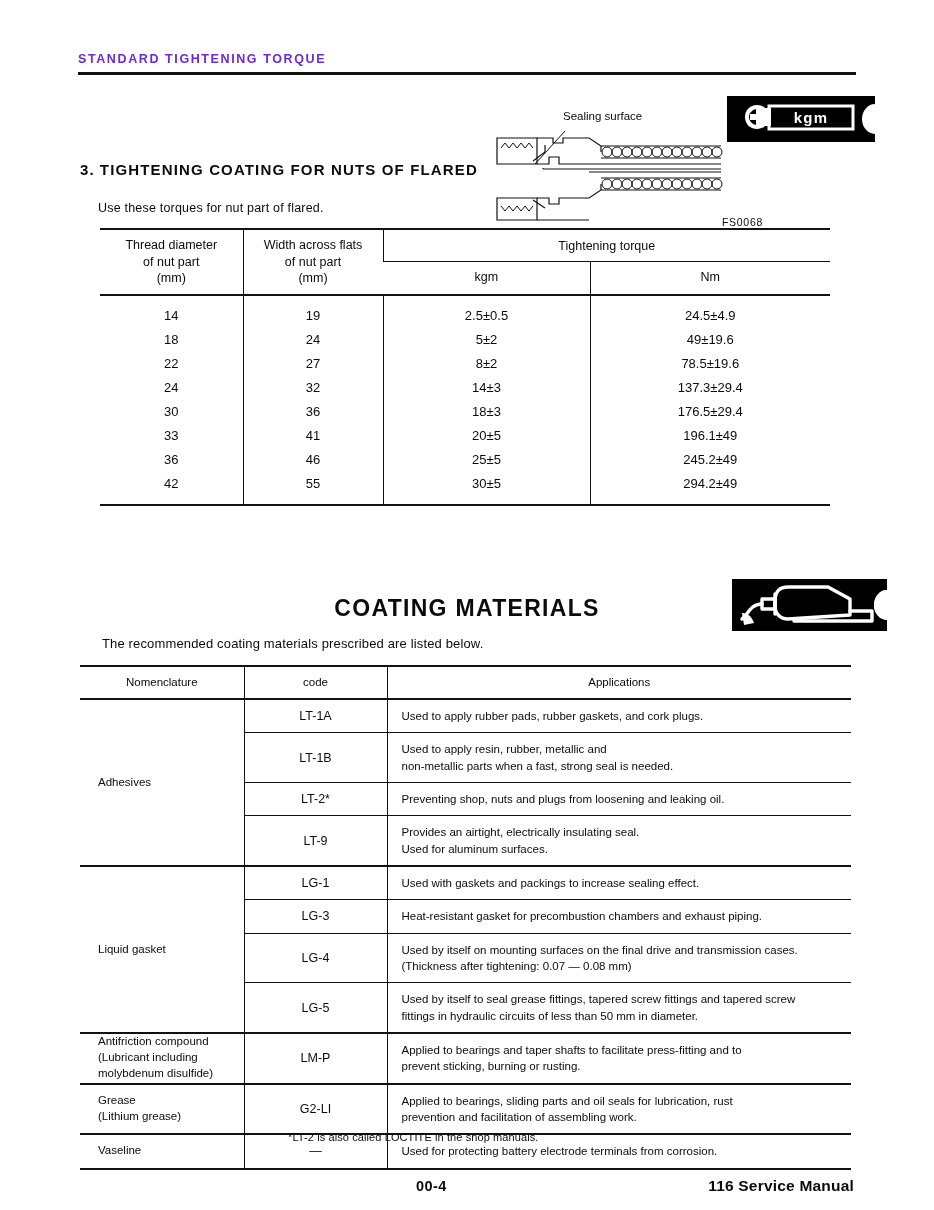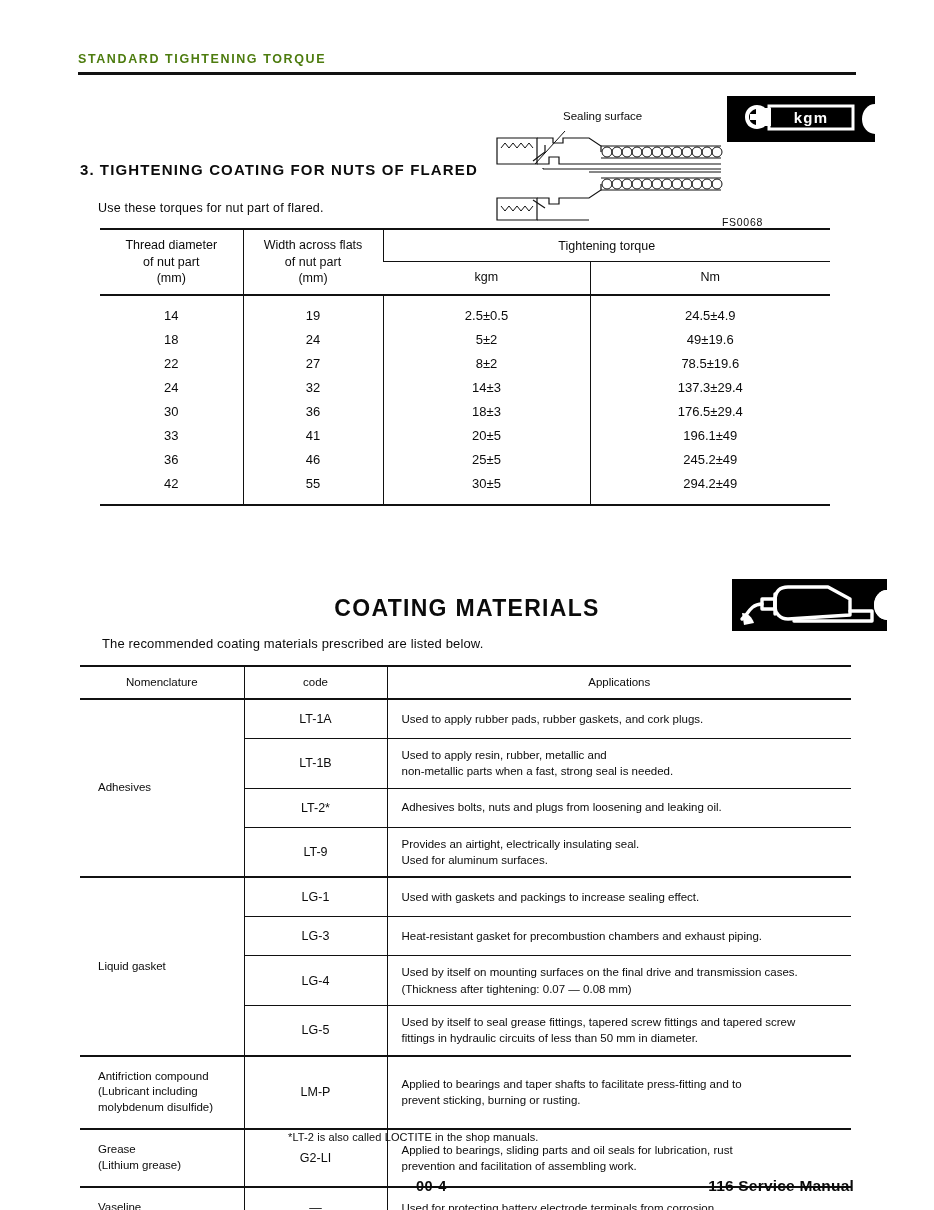--- a/index.html
+++ b/index.html
@@ -20,21 +20,21 @@
   #page-header {
     position: absolute;
     left: 78px;
     top: 52px;
     width: 778px;
   }
   #page-header .hdr-text {
     font-size: 12.5px;
     font-weight: bold;
     letter-spacing: 1.6px;
-    color: #4d7c0f;
+    color: #6d28d9;
   }
   #page-header .hdr-rule {
     margin-top: 6px;
     height: 3px;
     background: #111;
   }
 
   
   #section-three-title {
     position: absolute;
@@ -153,21 +153,21 @@
     position: absolute;
     left: 80px; top: 665px;
     width: 771px;
   }
   table.cm {
     border-collapse: collapse;
     width: 100%;
     table-layout: fixed;
   }
   table.cm td {
-    padding: 12px;
+    padding: 0;
     font-weight: normal;
     vertical-align: middle;
   }
   .cm .col-nom  { width: 164px; }
   .cm .col-code { width: 143px; }
   .cm .col-app  { width: 464px; }
 
   .cm .hrow td {
     text-align: center;
     font-size: 11.5px;
@@ -450,21 +450,21 @@
           <td class="nom group-rule" rowspan="4">Adhesives</td>
           <td class="code v hair">LT-1A</td>
           <td class="app v hair"><span>Used to apply rubber pads, rubber gaskets, and cork plugs.</span></td>
         </tr>
         <tr>
           <td class="code v hair">LT-1B</td>
           <td class="app v hair"><span>Used to apply resin, rubber, metallic and</span><span class="app-l2">non-metallic parts when a fast, strong seal is needed.</span></td>
         </tr>
         <tr>
           <td class="code v hair">LT-2*</td>
-          <td class="app v hair"><span>Adhesives bolts, nuts and plugs from loosening and leaking oil.</span></td>
+          <td class="app v hair"><span>Preventing shop, nuts and plugs from loosening and leaking oil.</span></td>
         </tr>
         <tr>
           <td class="code v group-rule">LT-9</td>
           <td class="app v group-rule"><span>Provides an airtight, electrically insulating seal.</span><span class="app-l2">Used for aluminum surfaces.</span></td>
         </tr>
         <tr>
           <td class="nom group-rule" rowspan="4">Liquid gasket</td>
           <td class="code v hair">LG-1</td>
           <td class="app v hair"><span>Used with gaskets and packings to increase sealing effect.</span></td>
         </tr>

